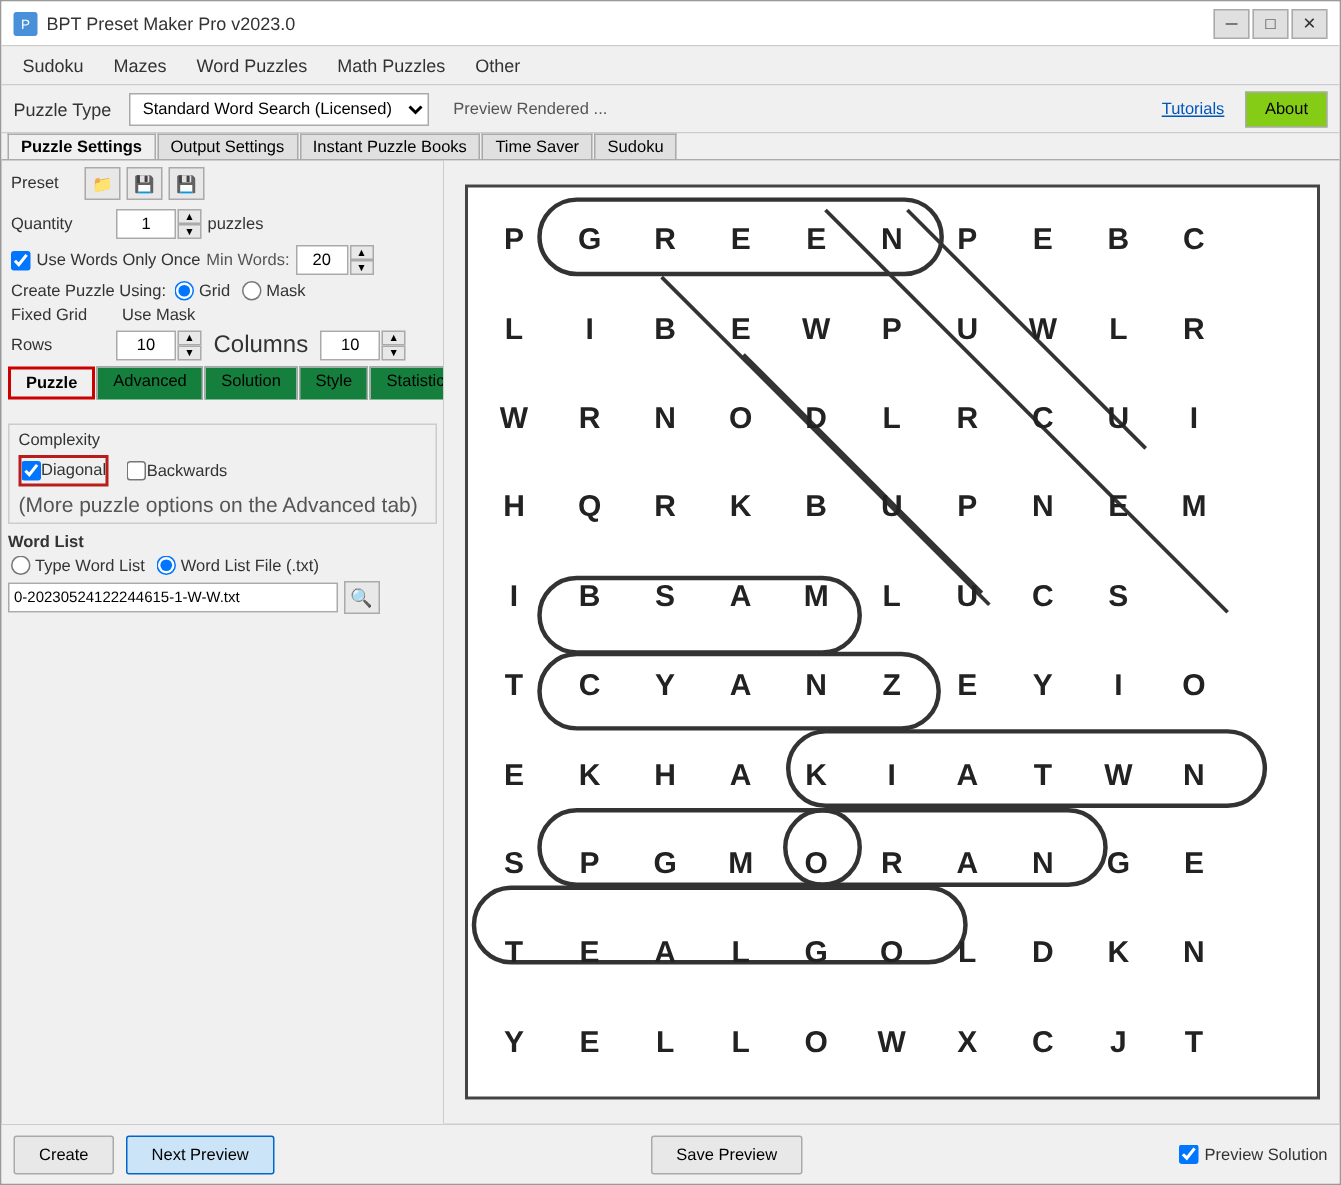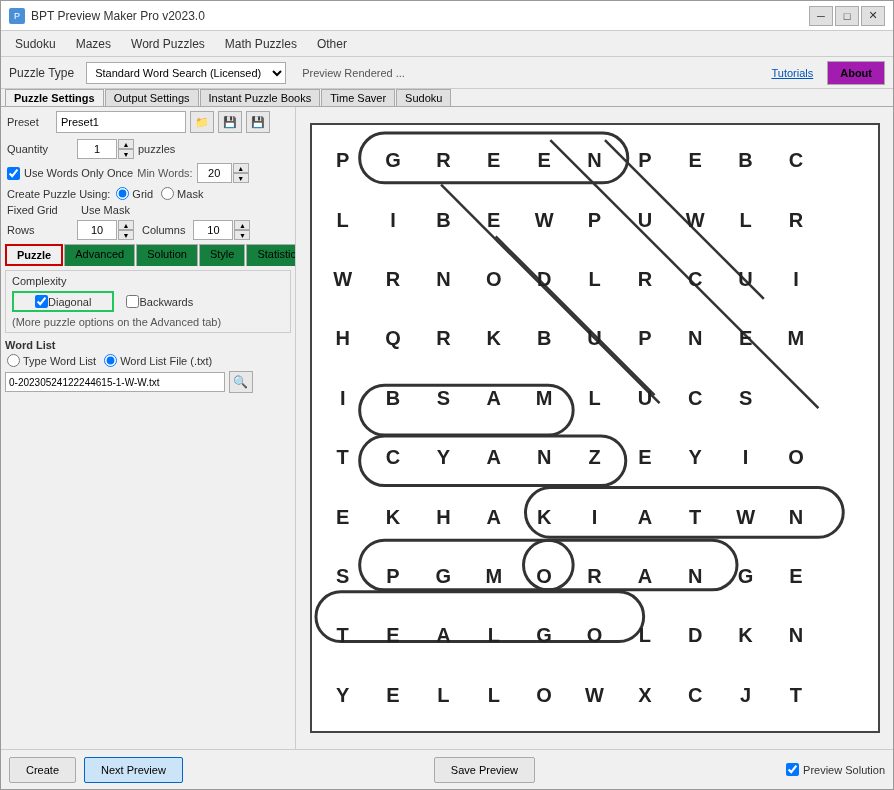--- a/index.html
+++ b/index.html
@@ -210,21 +210,21 @@
       font-size: 11px;
       color: #333;
       margin-right: 8px;
     }
     .radio-row input[type="radio"] {
       margin-right: 3px;
     }
 
     .puzzle-tabs {
       display: flex;
-      margin-bottom: 4px;
+      margin-bottom: 16px;
       flex-shrink: 0;
     }
     .puzzle-tab {
       padding: 3px 10px;
       font-size: 11px;
       border: 1px solid #aaa;
       background: #15803d;
       cursor: pointer;
       margin-right: 1px;
       border-bottom: none;
@@ -241,23 +241,23 @@
       margin-bottom: 6px;
     }
     .complexity-title {
       font-size: 11px;
       color: #333;
       font-weight: normal;
       margin-bottom: 4px;
     }
     .diagonal-checkbox-wrapper {
       display: flex;
-      align-items: flex-end;
-      border: 2px solid #22c55e;
-      padding: 2px 21px;
+      align-items: flex-start;
+      border: 2px solid #b91c1c;
+      padding: 2px 0;
       display: inline-flex;
     }
 
     .word-list-section {
       margin-bottom: 6px;
     }
     .word-list-title {
       font-size: 11px;
       color: #333;
       font-weight: bold;
@@ -408,23 +408,22 @@
       background: white;
       position: relative;
       overflow: visible;
     }
 
     .about-button {
       height: 24px;
       padding: 0 12px;
       font-size: 11px;
       border: 1px solid #aaa;
-      background: #a21caf;
-      cursor: pointer;
-      font-weight: bold;
+      background: #84cc16;
+      cursor: pointer;
     }
     .tutorials-link {
       color: #0055bb;
       text-decoration: underline;
       cursor: pointer;
       font-size: 11px;
       background: none;
       border: none;
       padding: 0 6px;
     }
@@ -446,21 +445,21 @@
       color: #555;
     }
   </style>
 </head>
 <body>
 
 <div class="window">
 
   <div class="title-bar">
     <div class="title-bar-icon">P</div>
-    <span class="title-bar-text">BPT Preview Maker Pro v2023.0</span>
+    <span class="title-bar-text">BPT Preset Maker Pro v2023.0</span>
     <div class="title-bar-buttons">
       <button class="title-btn">─</button>
       <button class="title-btn">□</button>
       <button class="title-btn close">✕</button>
     </div>
   </div>
 
   <div class="menu-bar">
     <div class="menu-item">Sudoku</div>
     <div class="menu-item">Mazes</div>
@@ -487,21 +486,20 @@
     <div class="settings-tab">Time Saver</div>
     <div class="settings-tab">Sudoku</div>
   </div>
 
   <div class="content-area">
 
     <div class="left-panel">
 
       <div class="preset-row">
         <span class="form-label" style="font-size:11px;color:#333;width:45px;">Preset</span>
-        <input class="preset-input" type="text" value="Preset1" style="">
         <button class="preset-icon-btn" title="Open">📁</button>
         <button class="preset-icon-btn" title="Save">💾</button>
         <button class="preset-icon-btn" title="Save As">💾</button>
       </div>
 
       <div class="form-row">
         <span class="form-label">Quantity</span>
         <div class="spinner-wrapper">
           <input class="spinner-input" type="text" value="1" style="">
           <div class="spinner-btns">
@@ -542,21 +540,21 @@
 
       <div class="form-row">
         <span class="form-label">Rows</span>
         <div class="spinner-wrapper">
           <input class="spinner-input" type="text" value="10" style="">
           <div class="spinner-btns">
             <button class="spinner-btn">▲</button>
             <button class="spinner-btn">▼</button>
           </div>
         </div>
-        <span style="font-size:11px;color:#333;margin:0 8px;">Columns</span>
+        <span style="font-size:16px;color:#333;margin:0 8px;">Columns</span>
         <div class="spinner-wrapper">
           <input class="spinner-input" type="text" value="10" style="">
           <div class="spinner-btns">
             <button class="spinner-btn">▲</button>
             <button class="spinner-btn">▼</button>
           </div>
         </div>
       </div>
 
       <div class="puzzle-tabs">
@@ -572,21 +570,21 @@
         <div style="display:flex;align-items:center;gap:12px;margin-bottom:4px;">
           <div class="diagonal-checkbox-wrapper">
             <input type="checkbox" checked="" id="diag" style="">
             <label for="diag" class="checkbox-label">Diagonal</label>
           </div>
           <div style="display:flex;align-items:center;">
             <input type="checkbox" id="back" style="">
             <label for="back" class="checkbox-label">Backwards</label>
           </div>
         </div>
-        <div style="font-size:11px;color:#555;">(More puzzle options on the Advanced tab)</div>
+        <div style="font-size:14px;color:#555;">(More puzzle options on the Advanced tab)</div>
       </div>
 
       <div class="word-list-section">
         <div class="word-list-title">Word List</div>
         <div class="radio-row">
           <input type="radio" name="wl" id="wlType" style="">
           <label for="wlType" style="font-size:11px;margin-right:8px;">Type Word List</label>
           <input type="radio" name="wl" id="wlFile" checked="" style="">
           <label for="wlFile" style="font-size:11px;">Word List File (.txt)</label>
         </div>

